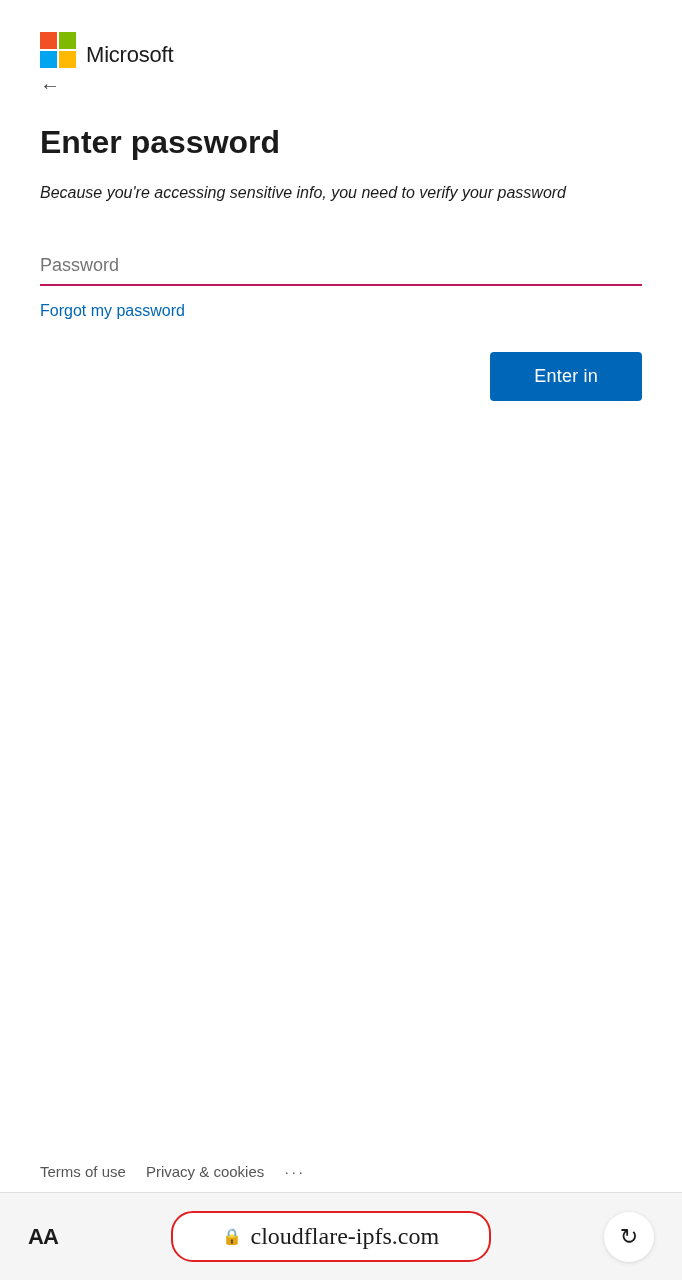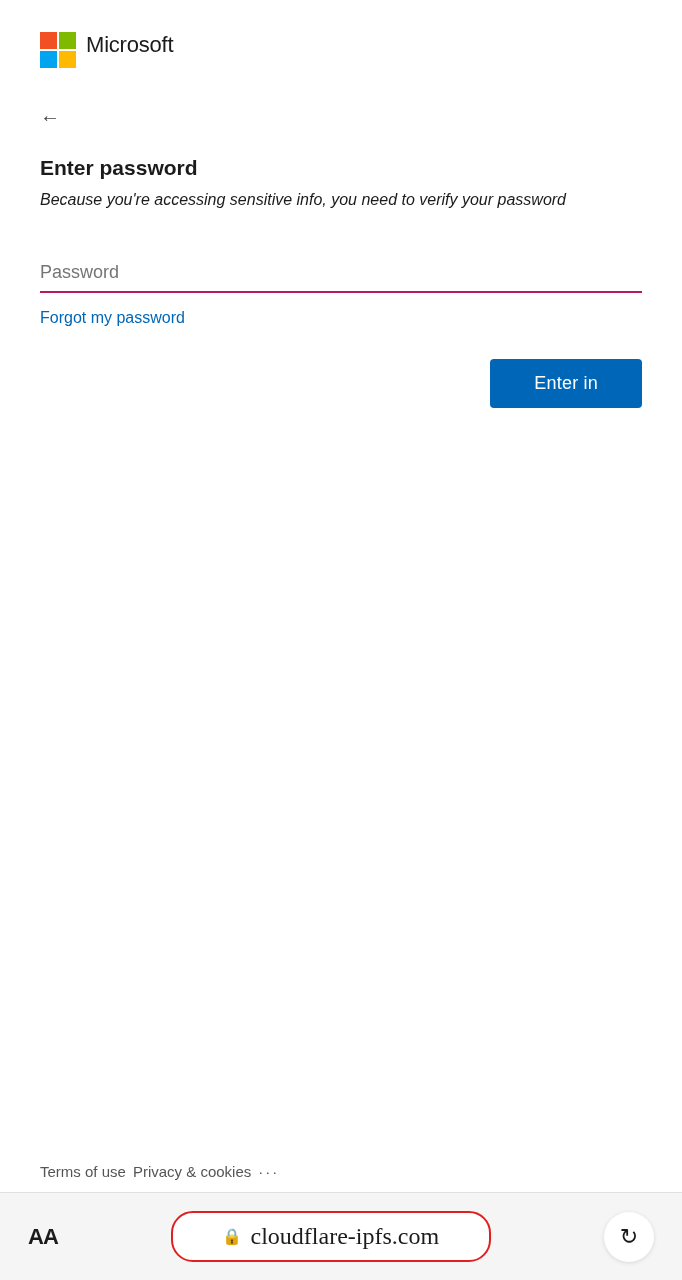--- a/index.html
+++ b/index.html
@@ -16,23 +16,22 @@
     }
 
     .page-content {
       flex: 1;
       padding: 32px 40px 0 40px;
     }
 
     
     .ms-logo {
       display: flex;
-      align-items: flex-start;
+      align-items: flex-end;
       gap: 10px;
-      margin-bottom: 32px;
     }
 
     .ms-logo-grid {
       width: 36px;
       height: 36px;
       display: grid;
       grid-template-columns: 1fr 1fr;
       grid-template-rows: 1fr 1fr;
       gap: 2px;
     }
@@ -61,24 +60,24 @@
       color: #1b1b1b;
     }
 
     .back-arrow {
       font-size: 20px;
       color: #444;
     }
 
     
     .page-title {
-      font-size: 21px;
+      font-size: 32px;
       font-weight: 700;
       color: #1b1b1b;
-      margin-bottom: 8px;
+      margin-bottom: 20px;
       line-height: 1.2;
     }
 
     
     .page-subtitle {
       font-size: 16px;
       color: #1b1b1b;
       font-style: italic;
       margin-bottom: 40px;
       line-height: 1.5;
@@ -140,21 +139,21 @@
 
     
     .footer-links {
       position: absolute;
       bottom: 100px;
       left: 0;
       right: 0;
       padding: 0 40px;
       display: flex;
       align-items: center;
-      gap: 7px;
+      gap: 20px;
     }
 
     .footer-link {
       color: #555555;
       font-size: 15px;
       text-decoration: none;
       cursor: pointer;
     }
 
     .footer-dots {

